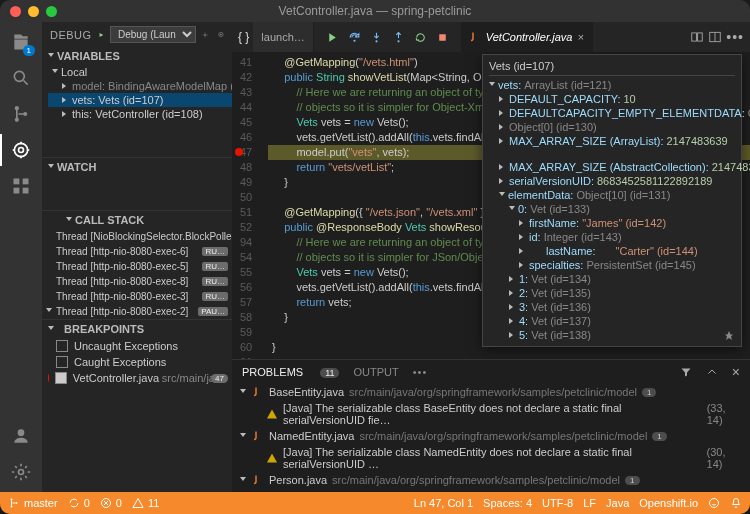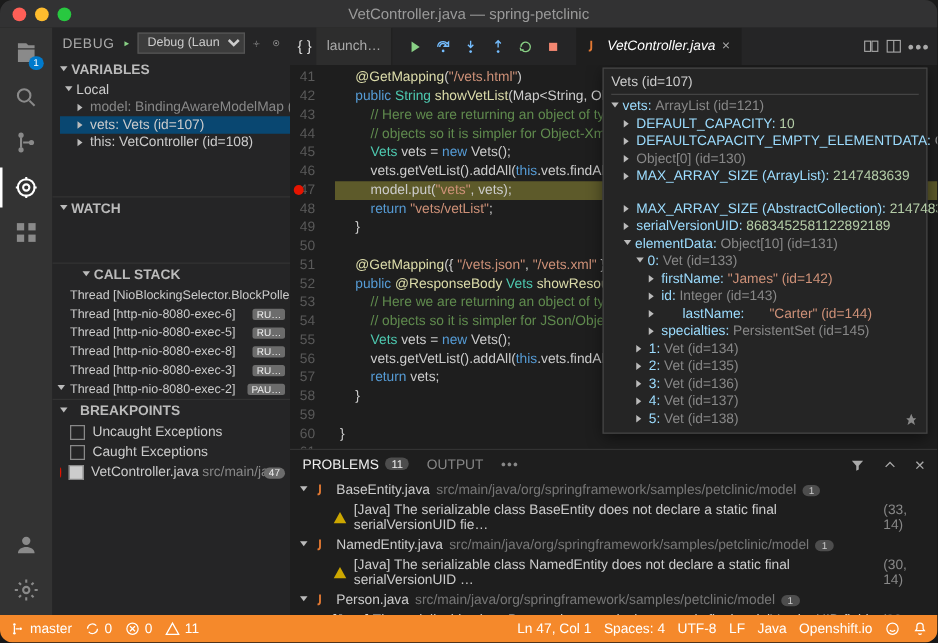--- a/index.html
+++ b/index.html
@@ -64,21 +64,21 @@
 
 
 .hover { position:absolute; right:8px; top:2px; width:260px; background:#252525; border:1px solid #454545; box-shadow:0 3px 12px rgba(0,0,0,.5); padding:4px 6px; font-family:Menlo,Consolas,monospace; font-size:9.5px; line-height:14px; }
 .hover .hrow { display:flex; align-items:center; gap:3px; white-space:nowrap; }
 .hk{color:#9cdcfe;} .hv{color:#b5cea8;} .hs{color:#ce9178;} .hm{color:#888;}
 .hover .pin { position:absolute; right:6px; bottom:4px; fill:#888; }
 
 
 .panel { height:133px; background:#1e1e1e; border-top:1px solid #333; display:flex; flex-direction:column; }
 .ptabs { display:flex; align-items:center; padding:0 10px; gap:14px; height:24px; color:#888; font-size:10px; }
-.ptabs .pt { display:flex; align-items:flex-start; gap:5px; }
+.ptabs .pt { display:flex; align-items:flex-end; gap:17px; }
 .ptabs .pt.active { color:#eee; }
 .pcnt { background:#4d4d4d; border-radius:7px; padding:0 5px; font-size:9px;}
 .ptabs .spacer-h{flex:1;}
 .plist { flex:1; overflow:hidden; font-size:10px; }
 .pfile { display:flex; align-items:center; gap:5px; padding:2px 8px 2px 20px; color:#ccc; position:relative; }
 .pfile .tw { position:absolute; left:8px; }
 .pfile .path { color:#777; }
 .pfile .fc { background:#4d4d4d; border-radius:7px; padding:0 5px; font-size:8px; }
 .perr { display:flex; align-items:center; gap:5px; padding:2px 8px 2px 34px; color:#ccc; }
 .perr .wicon { fill:#cca700; flex:none; }
@@ -287,21 +287,21 @@
           <div>43</div>
           <div>44</div>
           <div>45</div>
           <div>46</div>
           <div>47</div>
           <div>48</div>
           <div>49</div>
           <div>50</div>
           <div>51</div>
           <div>52</div>
-          <div>53</div>
+          <div>94</div>
           <div>54</div>
           <div>55</div>
           <div>56</div>
           <div>57</div>
           <div>58</div>
           <div>59</div>
           <div>60</div>
           <div>61</div>
           <div class="bpg" style="top: 96px;"></div>
         </div>

